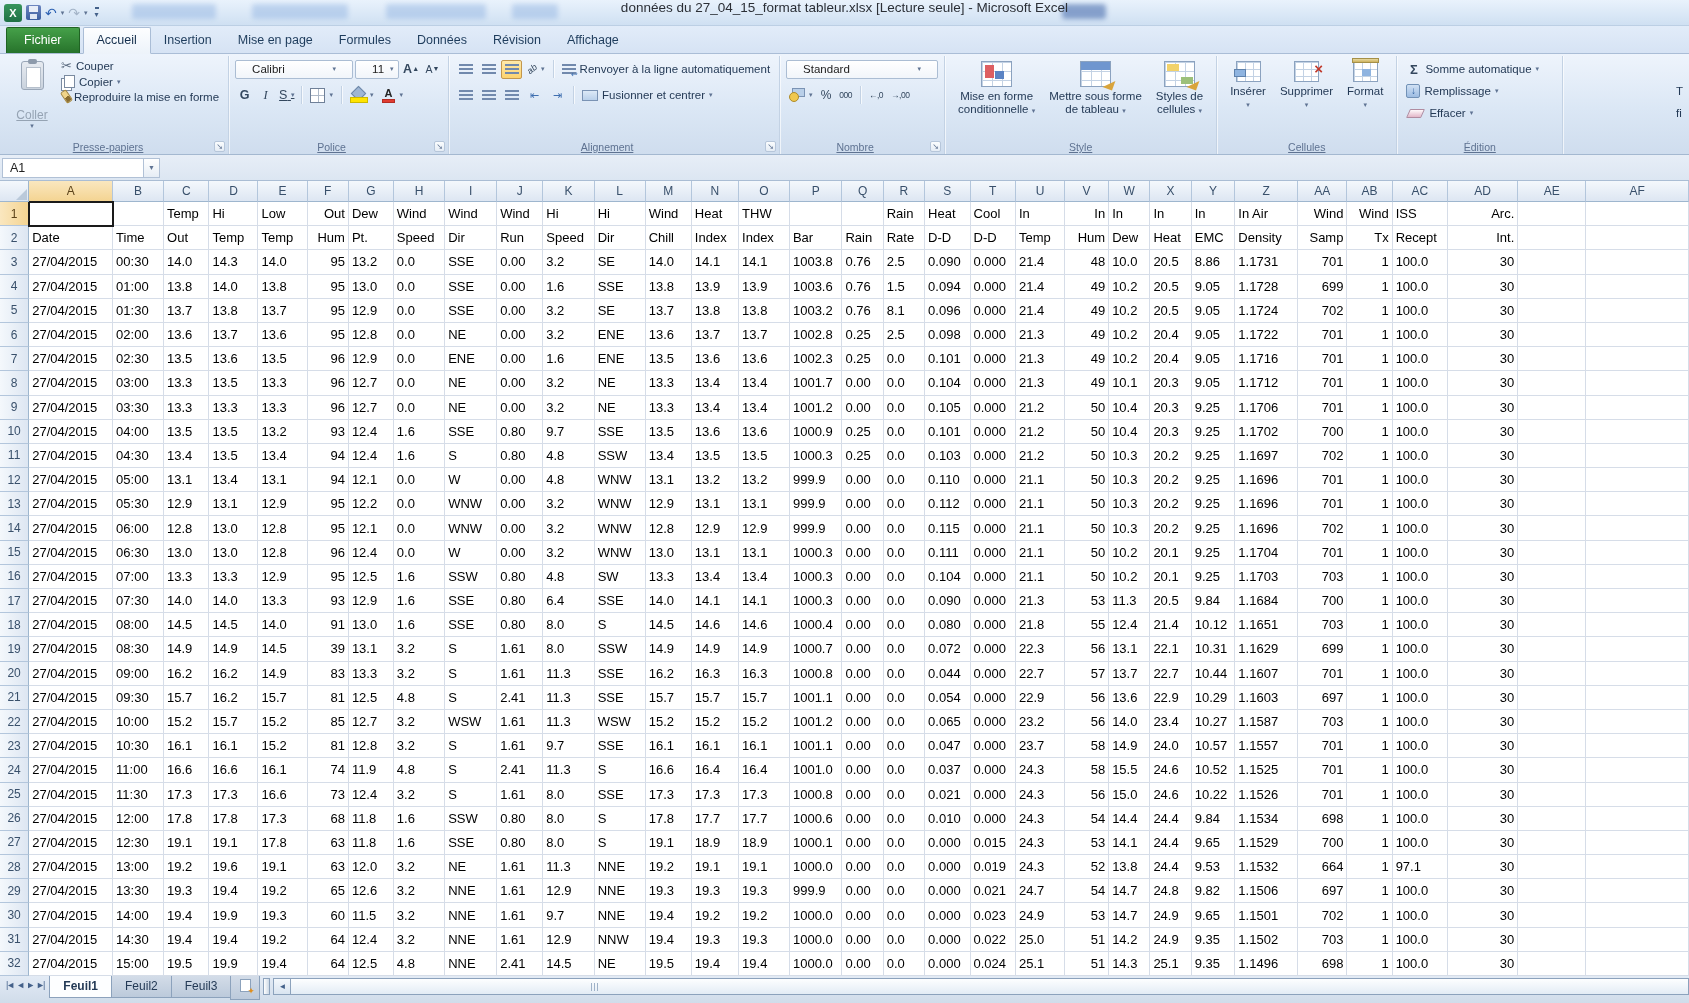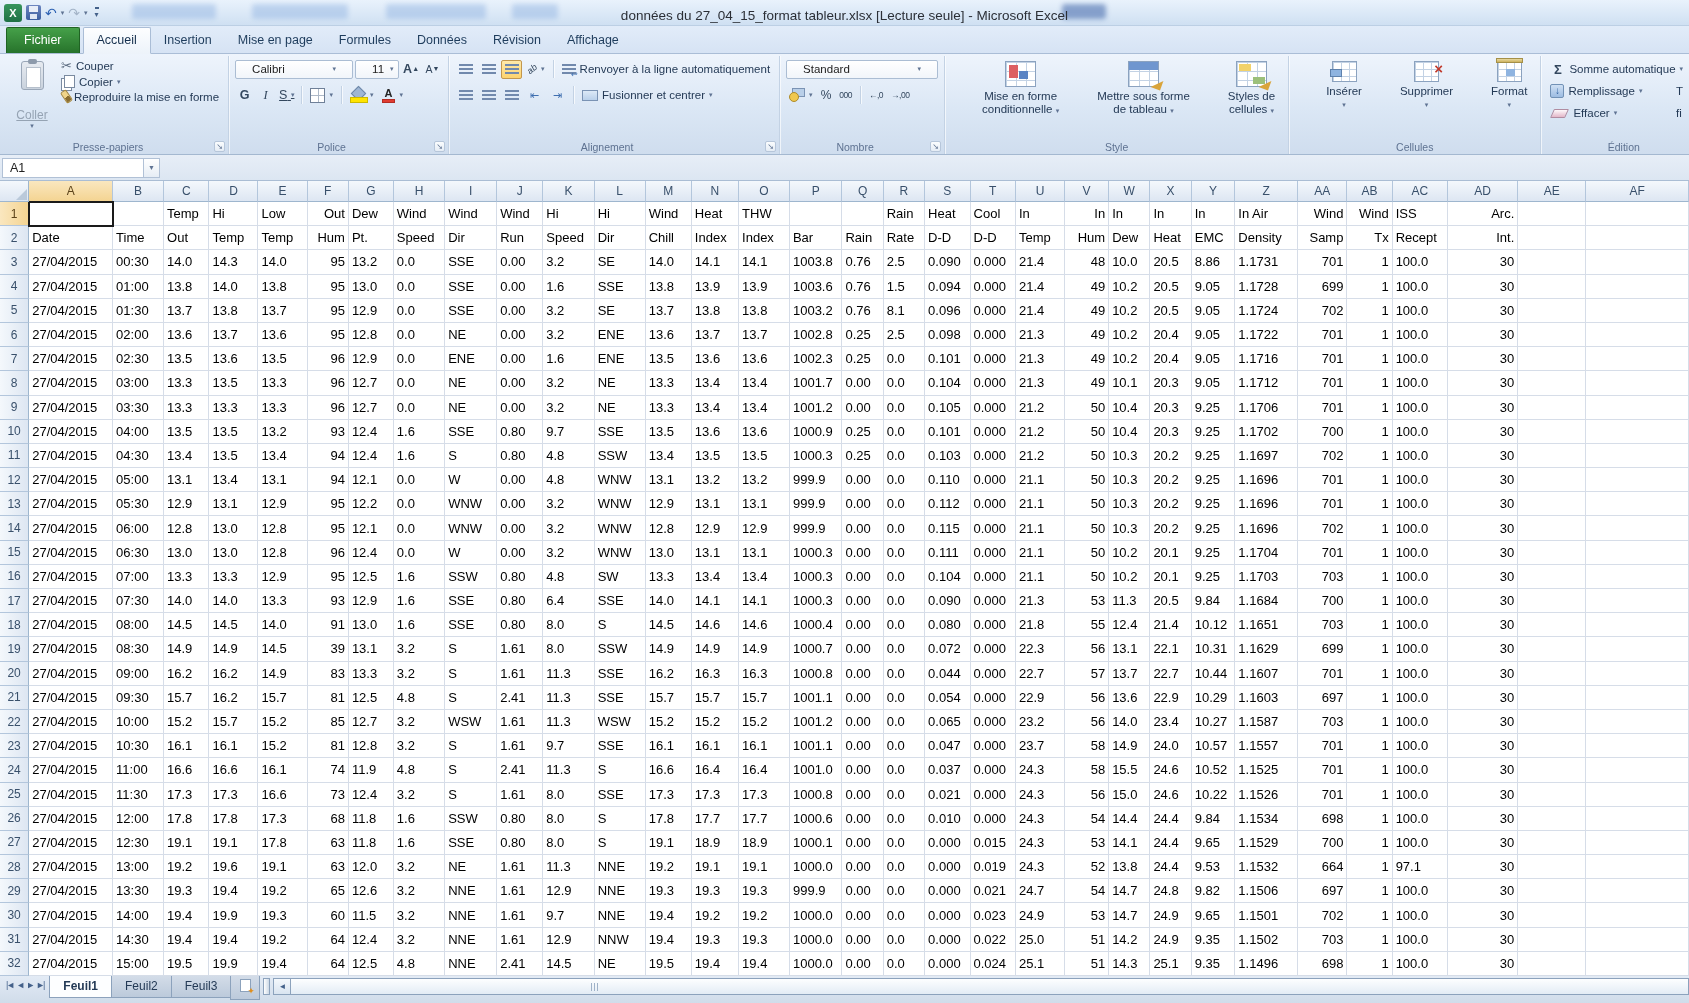--- a/index.html
+++ b/index.html
@@ -24,21 +24,21 @@
     color:#fff; font-weight:bold; font-size:11px; text-align:center; line-height:18px;
   }
   .save-ic { width:15px; height:15px; background:linear-gradient(#6d86c0,#3b5fa0); border-radius:2px; position:relative; }
   .save-ic::before { content:""; position:absolute; left:3px; top:1px; right:3px; height:6px; background:#e8eef8; }
   .save-ic::after  { content:""; position:absolute; left:4px; bottom:1px; width:7px; height:5px; background:#dfe7f4; }
   .undo-g { color:#2f63b3; font-size:14px; line-height:14px; }
   .redo-g { color:#a4b4c8; font-size:14px; line-height:14px; }
   .mini-arrow { font-size:7px; color:#5f7393; }
   .qat-more { font-size:8px; color:#44618a; border-top:2px solid #44618a; padding-top:1px; margin-left:3px; }
   .win-title {
-    position:absolute; left:50%; top:8px; transform:translateX(-50%);
+    position:absolute; left:50%; top:0; transform:translateX(-50%);
     font-size:13.5px; color:#2b2f36; white-space:nowrap; z-index:1;
   }
   .ghost { position:absolute; top:4px; height:15px; border-radius:3px; background:#6f9bd8; opacity:.32; filter:blur(2.5px); }
   .ghost.dark { background:#2f57a0; opacity:.5; }
 
   
   .tabrow {
     height:28px; background:linear-gradient(#e2ecf9,#d6e3f4);
     border-bottom:1px solid #aabdd6;
     display:flex; align-items:flex-end; padding-left:6px;
@@ -56,21 +56,21 @@
   }
 
   
   .ribbon {
     height:101px; overflow:hidden; position:relative;
     background:linear-gradient(#eef4fc,#dbe7f5 55%,#cfddee);
     border-bottom:1px solid #a4b8d0;
     display:flex; align-items:stretch; padding:2px 0 0 2px;
   }
   .rgroup { position:relative; padding:2px 6px 16px 6px; border-right:1px solid #c3d2e4; box-shadow:1px 0 0 rgba(255,255,255,.65); }
-  .gtitle { position:absolute; bottom:1px; left:0; right:14px; text-align:center; font-size:10.5px; color:#5e7291; white-space:nowrap; }
+  .gtitle { position:absolute; bottom:1px; left:0; right:14px; text-align:center; font-size:10.5px; color:#5e7291; white-space:nowrap;text-decoration:underline; }
   .gtitle.full { right:0; }
   .glaunch { position:absolute; bottom:2px; right:3px; width:11px; height:11px; font-size:8px; line-height:10px; text-align:center; color:#5e7291; border:1px solid #b6c6da; background:linear-gradient(#fbfdfe,#e4ecf5); border-radius:2px; }
   .rrow { display:flex; align-items:center; height:22px; gap:2px; }
   .rbtn { display:flex; align-items:center; gap:4px; padding:1px 3px; border-radius:2px; font-size:11.5px; color:#243a56; white-space:nowrap; }
   .arr { font-size:7px; color:#5f7393; }
   .vsep { width:1px; height:18px; background:#c3d2e4; margin:0 3px; box-shadow:1px 0 0 rgba(255,255,255,.7); }
 
   
   .paste-big { display:flex; flex-direction:column; align-items:center; width:48px; margin-right:2px; padding-top:3px; }
   .i-clip { width:23px; height:29px; background:linear-gradient(#e7ebf1,#c9d2dd); border:1px solid #9aa7b8; border-radius:3px; position:relative; }
@@ -107,21 +107,21 @@
   .i-merge { width:16px; height:11px; background:linear-gradient(#dce9f7,#b9d0ea); border:1px solid #7a93b4; }
 
   
   .i-money { width:16px; height:14px; position:relative; }
   .i-money::before { content:""; position:absolute; right:0; top:0; width:11px; height:7px; background:#b9cfe8; border:1px solid #7a93b4; }
   .i-money::after  { content:""; position:absolute; left:0; bottom:0; width:8px; height:8px; border-radius:50%; background:#f0c84f; border:1px solid #ae8c2c; }
   .tinytxt { font-size:8.5px; color:#33475e; letter-spacing:-0.5px; }
   .pct { font-size:12px; color:#33475e; }
 
   
-  .bigbtn2 { display:flex; flex-direction:column; align-items:center; justify-content:flex-start; padding:3px 7px 0; font-size:11.5px; line-height:13px; color:#243a56; text-align:left; white-space:nowrap;margin-left:24px; }
+  .bigbtn2 { display:flex; flex-direction:column; align-items:center; justify-content:flex-start; padding:3px 7px 0; font-size:11.5px; line-height:13px; color:#243a56; text-align:left; white-space:nowrap; }
   .sgrid { width:31px; height:26px; border:1px solid #8ba2bf; background:#fff;
     background-image:linear-gradient(#c3d2e4 1px,transparent 1px),linear-gradient(90deg,#c3d2e4 1px,transparent 1px);
     background-size:10px 9px; position:relative; margin-bottom:3px; }
   .sg-cond::before { content:""; position:absolute; left:3px; top:3px; width:9px; height:13px; background:#dd5f62; }
   .sg-cond::after  { content:""; position:absolute; left:13px; top:9px; width:9px; height:8px; background:#5b84c4; }
   .sg-table::before { content:""; position:absolute; left:0; top:0; right:0; height:8px; background:#6f96cf; }
   .sg-table::after, .sg-styles::after { content:""; position:absolute; right:-4px; bottom:-3px; width:0; height:0; border-left:10px solid transparent; border-bottom:10px solid #d9a43b; transform:rotate(20deg); }
   .sg-styles::before { content:""; position:absolute; left:2px; top:2px; width:12px; height:7px; background:#f2d26a; box-shadow:14px 13px 0 #9cc07a; }
   .cgrid { width:25px; height:21px; border:1px solid #8ba2bf; background:#fff;
     background-image:linear-gradient(#c3d2e4 1px,transparent 1px),linear-gradient(90deg,#c3d2e4 1px,transparent 1px);

